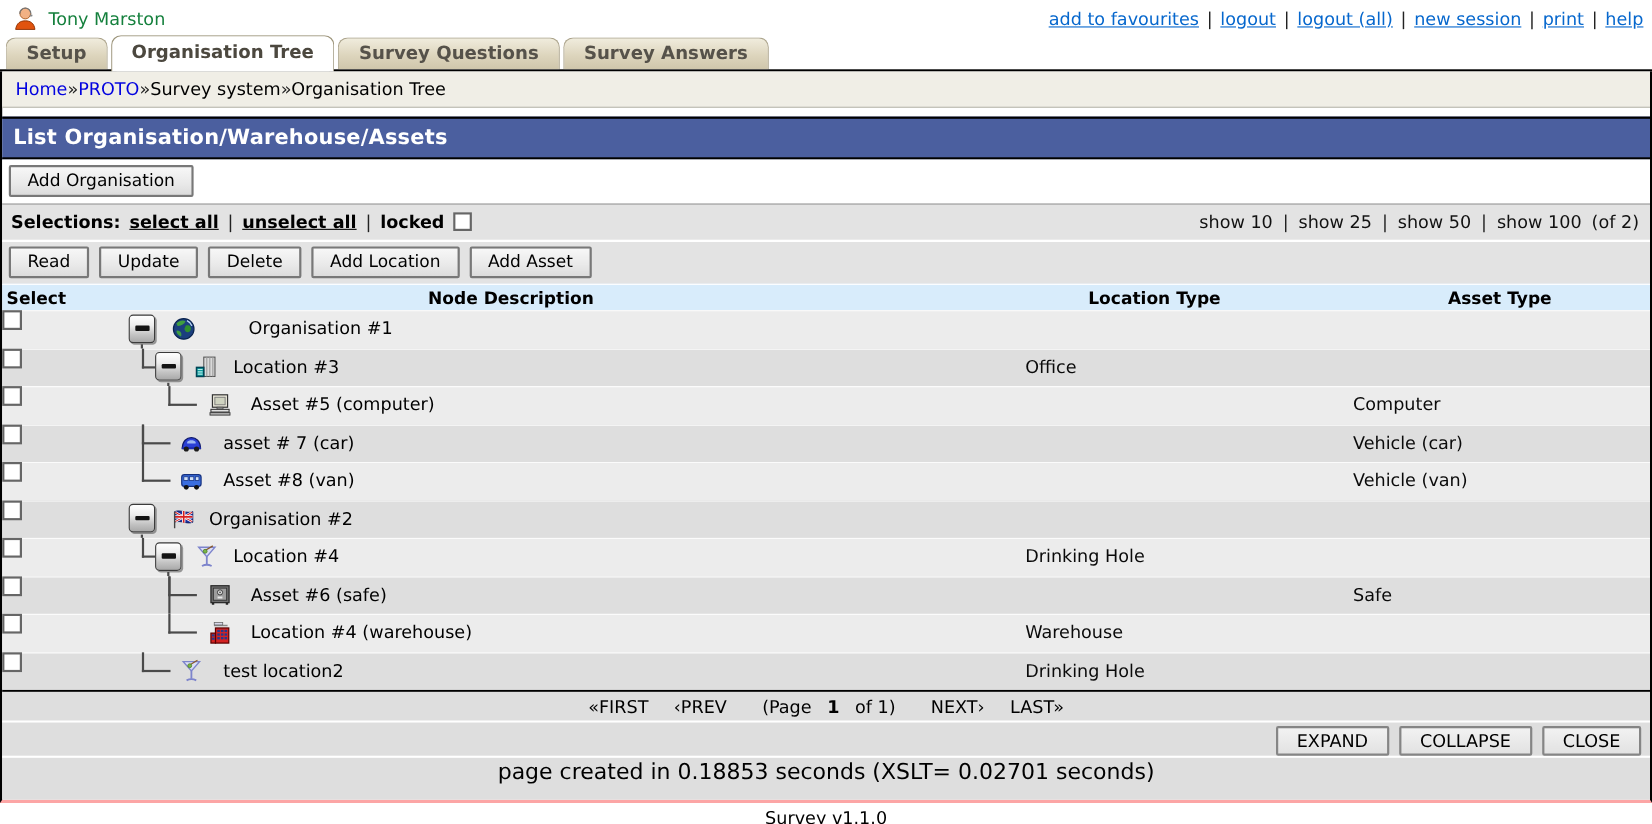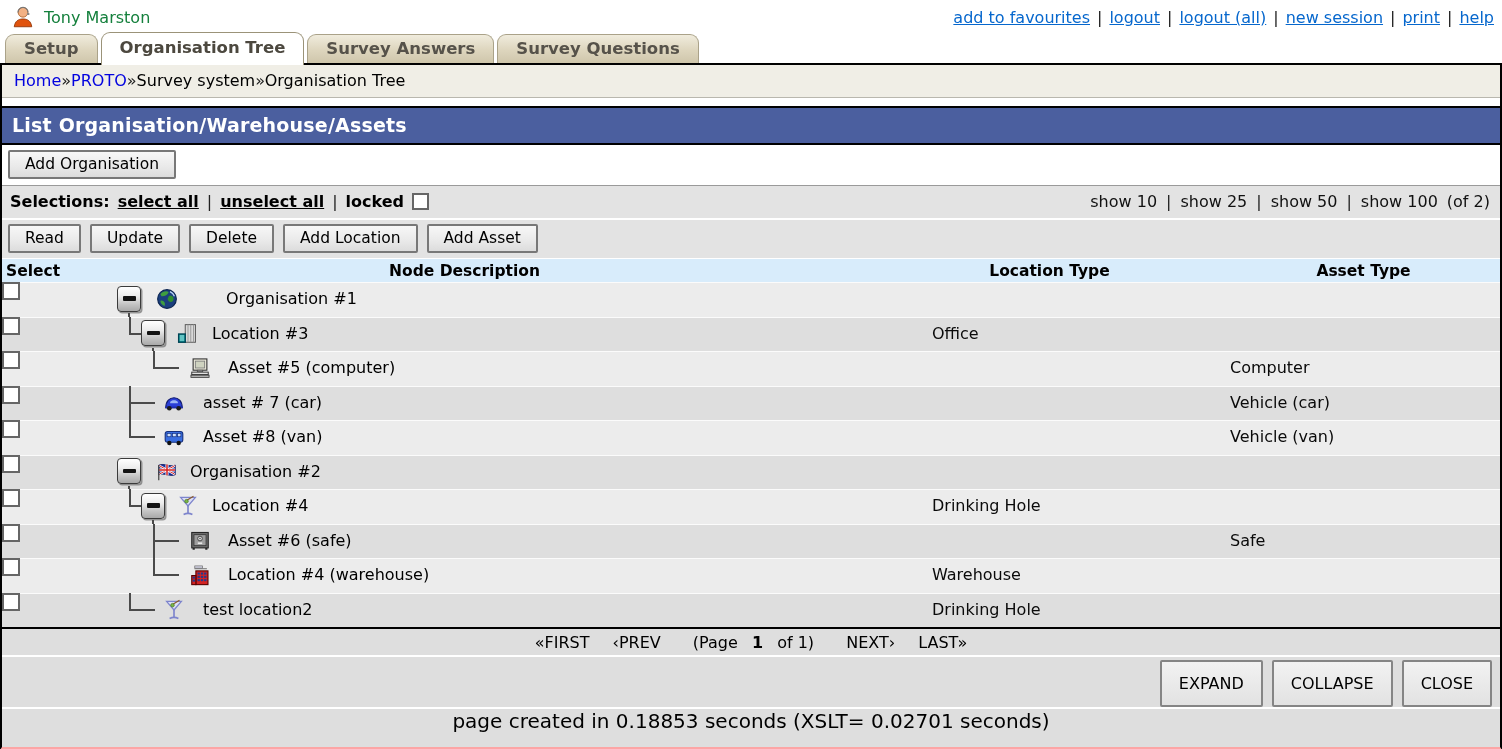--- a/index.html
+++ b/index.html
@@ -73,21 +73,21 @@
   .toggle-box .minus { display:block; width:13px; height:4.5px; background:#131313; border-radius:1px; margin:9.5px auto 0; }
   .downline { position:absolute; top:31px; bottom:0; width:2px; background:#4a4a4a; }
   .node-icon { position:absolute; top:6px; width:22px; height:22px; }
   .node-label { position:absolute; top:0; line-height:34.5px; font-size:16px; white-space:nowrap; }
   .rows-end-rule { height:2px; background:#000; }
   
   .pagination-row { background:#dedede; height:28px; line-height:27px; text-align:center; font-size:16px; border-bottom:2px solid #fff; }
   .pagination-row span { margin:0 9px; }
   .pg-link { cursor:pointer; }
   .pg-bold { font-weight:bold; }
-  .bottom-buttons-row { background:#dedede; height:52px; border-bottom:2px solid #fff; display:flex; justify-content:flex-end; gap:9px; padding:3px 8px 0 0; }
+  .bottom-buttons-row { background:#dedede; height:32px; border-bottom:2px solid #fff; display:flex; justify-content:flex-end; gap:9px; padding:3px 8px 0 0; }
   .bottom-buttons-row .btn { font-size:16px; padding:2px 17px; border:2px solid #858585; background:linear-gradient(180deg,#f2f2f2,#e2e2e2); }
   .footer-row { background:#dedede; height:38px; line-height:25px; text-align:center; font-size:20px; }
   .version-row { background:#fff; text-align:center; font-size:16px; padding-top:4px; }
   svg.sprite { position:absolute; width:0; height:0; }
 </style>
 </head>
 <body>
 
 <svg class="sprite" xmlns="http://www.w3.org/2000/svg">
   <symbol id="ic-person" viewBox="0 0 16 16">
@@ -194,22 +194,22 @@
       <span class="top-sep">|</span>
       <a>print</a>
       <span class="top-sep">|</span>
       <a>help</a>
     </div>
 </div>
 
 <div class="tabs-row" id="tabs-row">
     <div class="tab">Setup</div>
     <div class="tab active">Organisation Tree</div>
+    <div class="tab">Survey Questions</div>
     <div class="tab">Survey Answers</div>
-    <div class="tab">Survey Questions</div>
   </div>
 
 <div class="panel">
 
   <div class="breadcrumb-bar" id="breadcrumb"><a>Home</a><span class="crumb-sep">»</span><a>PROTO</a><span class="crumb-sep">»</span><span>Survey system</span><span class="crumb-sep">»</span><span>Organisation Tree</span></div>
 
   <div class="title-bar">
     <h1>List Organisation/Warehouse/Assets</h1>
   </div>
 

